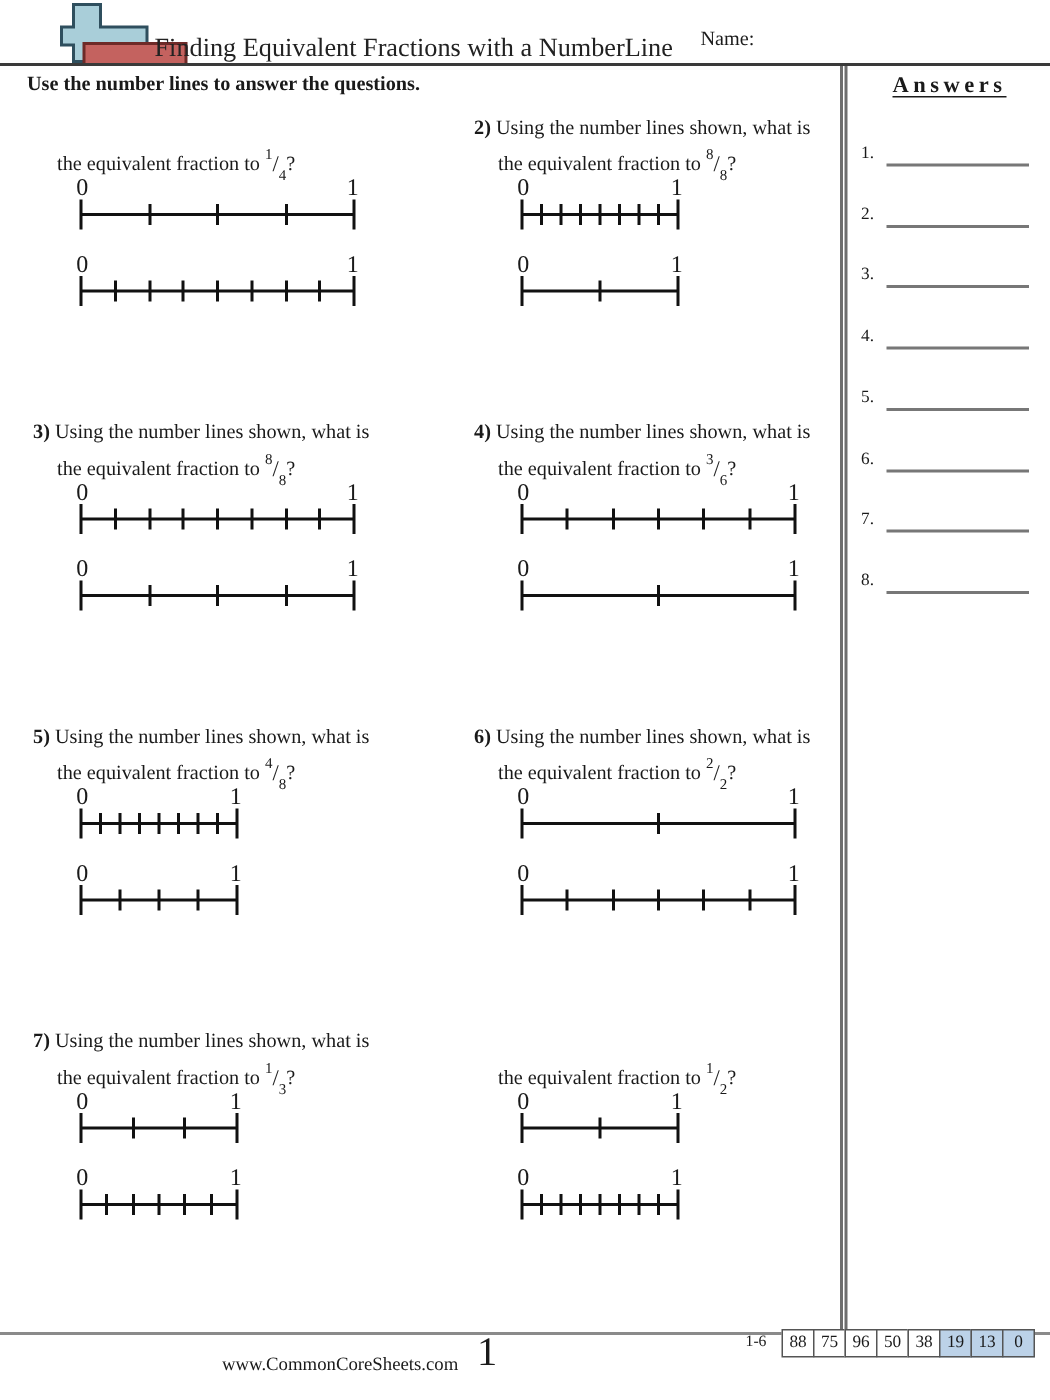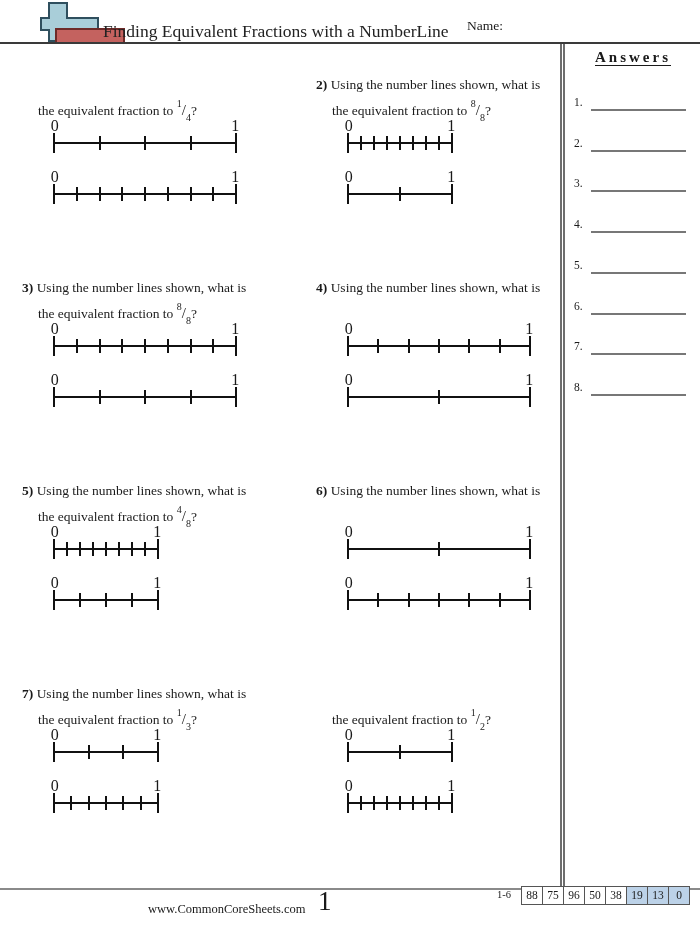--- a/index.html
+++ b/index.html
@@ -59,20 +59,21 @@
 
 <div class="page">
 
   <svg class="logo" width="130" height="46" viewBox="0 0 130 46">
     <path d="M9,1 H27 V16 H58 V28 H27 V39 H9 V28 H1 V16 H9 Z" fill="#a9ced9" stroke="#2f4f5e" stroke-width="2"></path>
     <rect x="16" y="27" width="68" height="14" fill="#c4625f" stroke="#6e2a28" stroke-width="2"></rect>
   </svg>
   <div class="title">Finding Equivalent Fractions with a NumberLine</div>
   <div class="name-label">Name:</div>
   <div class="header-rule"></div>
+  <div class="instruction">Use the number lines to answer the questions.</div>
 
   <div id="questions-grid">
       <div class="qblock" style="left: 22px; top: 77px;">
         <div class="qline2">the equivalent fraction to <span><sup>1</sup><span class="slash">/</span><sub>4</sub></span>?</div>
         <div class="nl-labels" style="left: 32px; top: 40px; width: 182px;">
           <span class="lab0">0</span>
           <span class="lab1">1</span>
         </div>
         <div class="nl" style="left: 32px; top: 56px; width: 182px;">
           <div class="rail"></div>
@@ -156,20 +157,21 @@
           <div class="rail"></div>
           <div class="tick end" style="left: 0%;"></div>
           <div class="tick" style="left: 25%;"></div>
           <div class="tick" style="left: 50%;"></div>
           <div class="tick" style="left: 75%;"></div>
           <div class="tick end" style="left: 100%;"></div>
         </div>
       </div>
       <div class="qblock" style="left: 316px; top: 280px;">
         <div class="qline1"><span class="qnum">4)</span> Using the number lines shown, what is</div>
+        <div class="qline2">the equivalent fraction to <span><sup>3</sup><span class="slash">/</span><sub>6</sub></span>?</div>
         <div class="nl-labels" style="left: 32px; top: 40px; width: 182px;">
           <span class="lab0">0</span>
           <span class="lab1">1</span>
         </div>
         <div class="nl" style="left: 32px; top: 56px; width: 182px;">
           <div class="rail"></div>
           <div class="tick end" style="left: 0%;"></div>
           <div class="tick" style="left: 16.6667%;"></div>
           <div class="tick" style="left: 33.3333%;"></div>
           <div class="tick" style="left: 50%;"></div>
@@ -215,20 +217,21 @@
           <div class="rail"></div>
           <div class="tick end" style="left: 0%;"></div>
           <div class="tick" style="left: 25%;"></div>
           <div class="tick" style="left: 50%;"></div>
           <div class="tick" style="left: 75%;"></div>
           <div class="tick end" style="left: 100%;"></div>
         </div>
       </div>
       <div class="qblock" style="left: 316px; top: 483px;">
         <div class="qline1"><span class="qnum">6)</span> Using the number lines shown, what is</div>
+        <div class="qline2">the equivalent fraction to <span><sup>2</sup><span class="slash">/</span><sub>2</sub></span>?</div>
         <div class="nl-labels" style="left: 32px; top: 40px; width: 182px;">
           <span class="lab0">0</span>
           <span class="lab1">1</span>
         </div>
         <div class="nl" style="left: 32px; top: 56px; width: 182px;">
           <div class="rail"></div>
           <div class="tick end" style="left: 0%;"></div>
           <div class="tick" style="left: 50%;"></div>
           <div class="tick end" style="left: 100%;"></div>
         </div>

